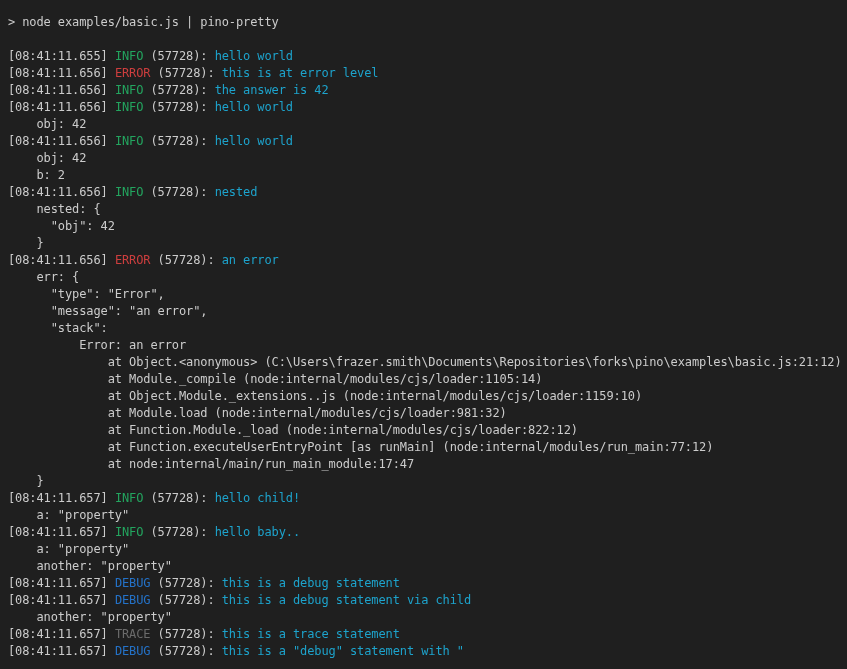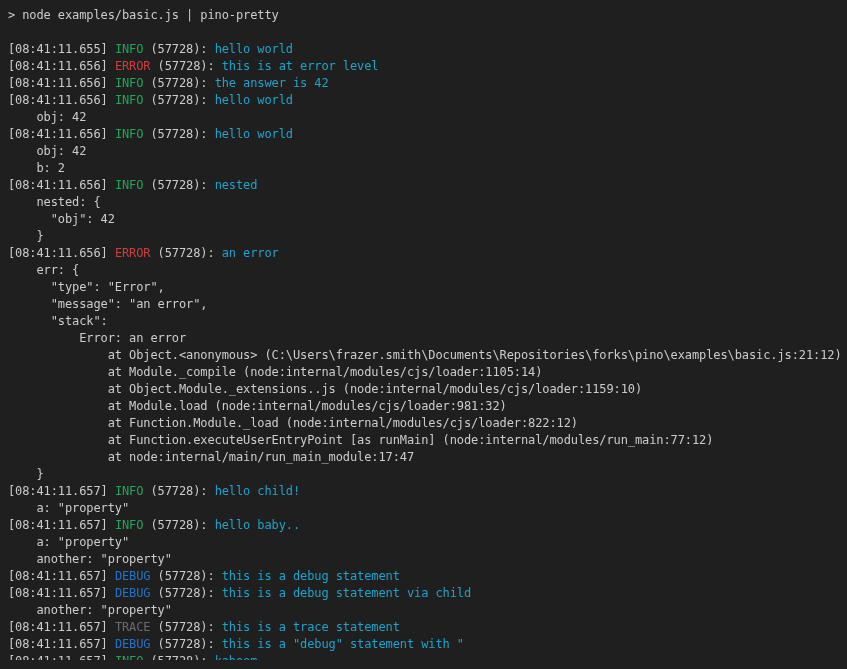--- a/index.html
+++ b/index.html
@@ -6,21 +6,21 @@
     margin: 0;
     padding: 0;
     background: #1f1f1f;
   }
   .terminal {
     width: 847px;
     height: 660px;
     background: #1f1f1f;
     overflow: hidden;
     box-sizing: border-box;
-    padding: 7px 0 0 8px;
+    padding: 14px 0 0 8px;
   }
   .output {
     margin: 0;
     font-family: "DejaVu Sans Mono", "Liberation Mono", monospace;
     font-size: 12px;
     line-height: 17px;
     letter-spacing: -0.1px;
     white-space: pre;
     color: #cccccc;
   }

